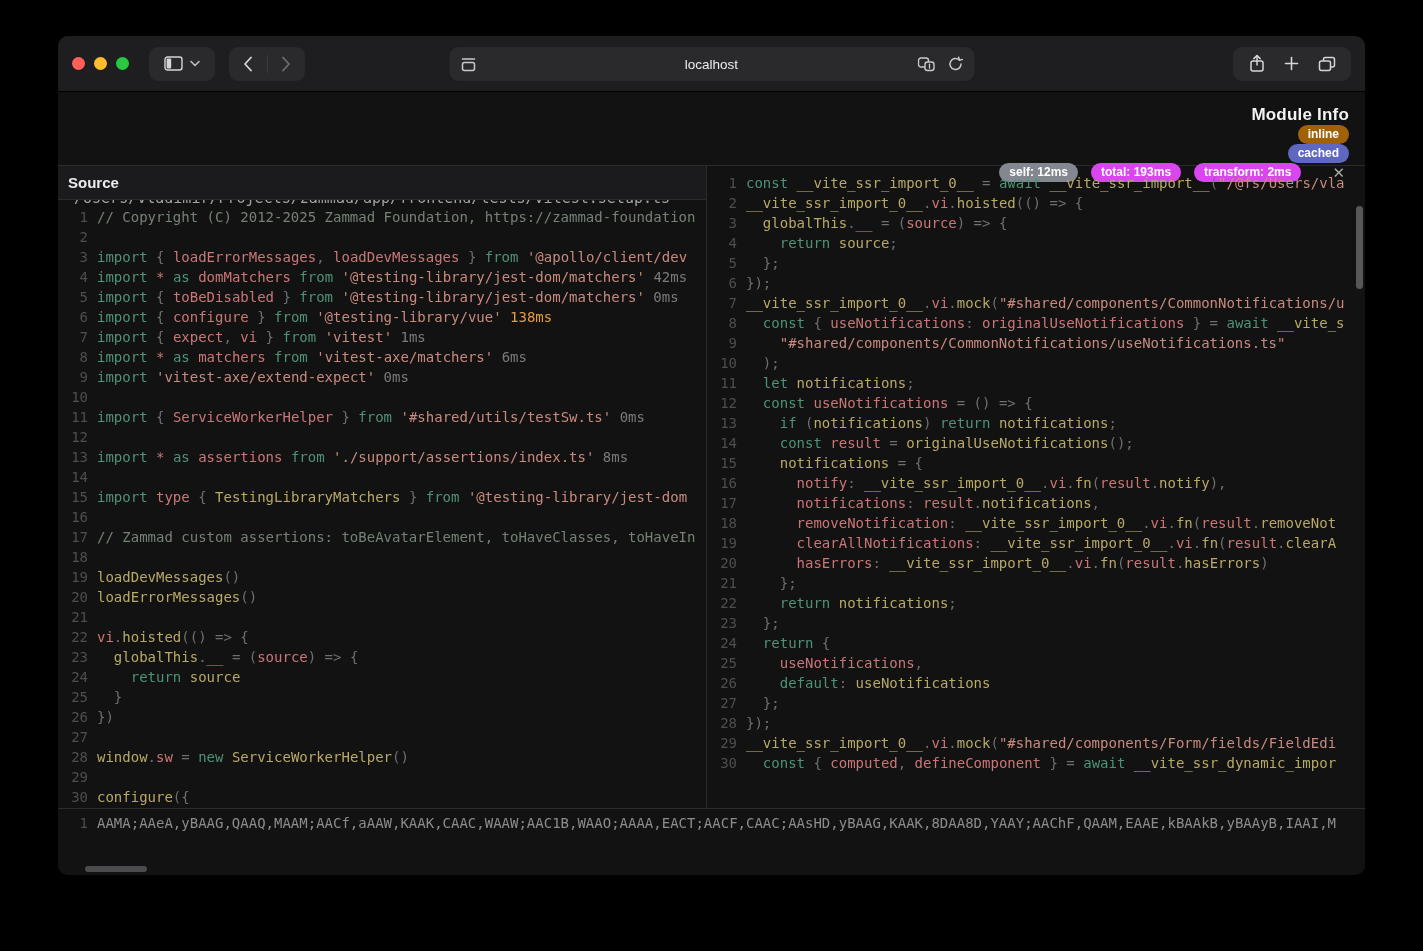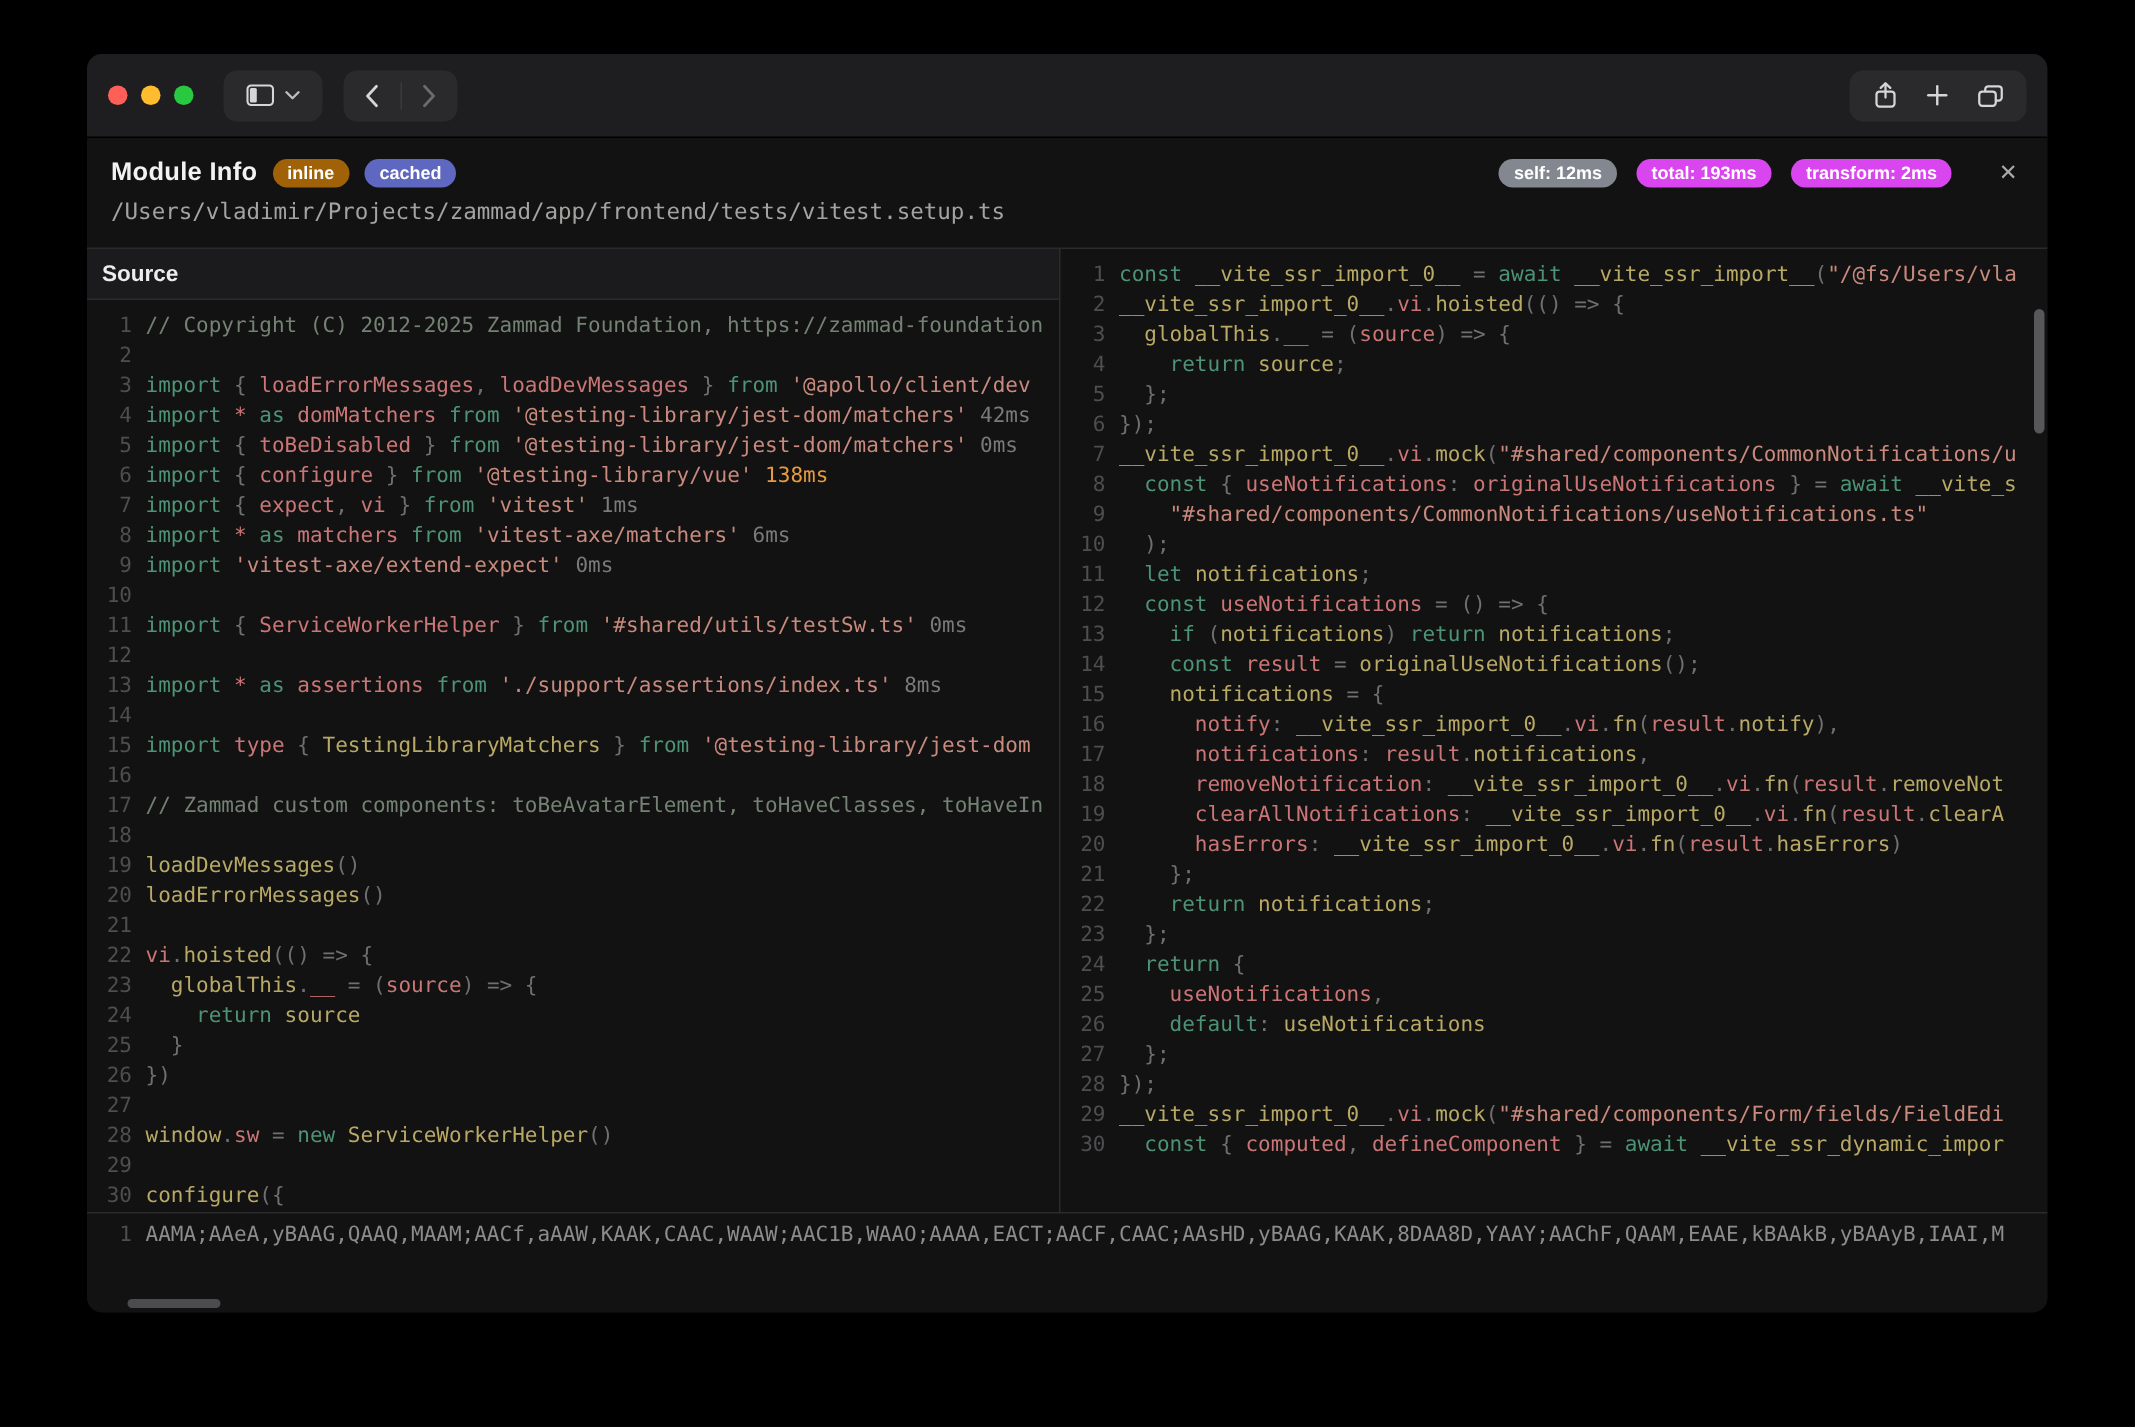--- a/index.html
+++ b/index.html
@@ -31,21 +31,21 @@
   .url-text { position:absolute; left:0; right:0; text-align:center;
     color:#ededee; font-size:13.5px; pointer-events:none; }
   .url-right { margin-left:auto; display:flex; align-items:center; gap:11px; }
 
   .actions-pill { margin-left:auto; width:118px; gap:19px; padding:0 14px; }
 
   
   .content { height:783px; background:#121213; color:#dbd7ca; }
 
   .module-header { height:73px; padding:13px 16px 0 16px; }
-  .mh-row { display:flex; align-items:flex-end; }
+  .mh-row { display:flex; align-items:flex-end;flex-direction:column; }
   .page-title { font-size:17px; font-weight:bold; color:#f2f2f2; letter-spacing:.2px; }
   .badge { margin-left:10px; color:#fff; font-size:12px; font-weight:bold;
     padding:3px 10px 4px; border-radius:11px; line-height:1; }
   .mh-right { margin-left:auto; display:flex; align-items:center; gap:13px; }
   .close-btn { margin-left:14px; color:#a9a9ab; font-size:15px; line-height:1;
     cursor:default; padding:2px 4px; }
   .module-path { margin-top:7px; font-family:"DejaVu Sans Mono", monospace;
     font-size:15px; color:#a3a3a1; white-space:nowrap; overflow:hidden; }
 
   .panels { display:flex; height:643px; border-top:1px solid #2b2b2d; }
@@ -110,20 +110,38 @@
           </svg>
         </span>
         <span class="nav-sep"></span>
         <span class="nav-btn">
           <svg class="icon dim" width="10" height="16" viewBox="0 0 10 16">
             <polyline points="2,1.5 8,8 2,14.5" fill="none" stroke="#d6d6d8" stroke-width="1.8" stroke-linecap="round" stroke-linejoin="round"></polyline>
           </svg>
         </span>
       </div>
 
+      <div class="url-field">
+        <svg class="icon" width="16" height="15" viewBox="0 0 16 15">
+          <line x1="2" y1="2" x2="14" y2="2" stroke="#c9c9cb" stroke-width="1.5" stroke-linecap="round"></line>
+          <rect x="2" y="5.5" width="12" height="8" rx="2" fill="none" stroke="#c9c9cb" stroke-width="1.5"></rect>
+        </svg>
+        <span class="url-text">localhost</span>
+        <span class="url-right">
+          <svg class="icon" width="19" height="15" viewBox="0 0 19 15">
+            <rect x="1" y="1" width="10" height="9" rx="2.5" fill="none" stroke="#c9c9cb" stroke-width="1.4"></rect>
+            <rect x="7.5" y="5" width="9" height="8.5" rx="2.5" fill="#2a2a2c" stroke="#c9c9cb" stroke-width="1.4"></rect>
+            <line x1="12" y1="7.2" x2="12" y2="11.2" stroke="#c9c9cb" stroke-width="1.3" stroke-linecap="round"></line>
+          </svg>
+          <svg class="icon" width="16" height="16" viewBox="0 0 16 16">
+            <path d="M13.5 8a5.5 5.5 0 1 1-1.7-3.97" fill="none" stroke="#c9c9cb" stroke-width="1.5" stroke-linecap="round"></path>
+            <polyline points="11.1,1.2 12,4.2 14.9,3.4" fill="none" stroke="#c9c9cb" stroke-width="1.5" stroke-linecap="round" stroke-linejoin="round"></polyline>
+          </svg>
+        </span>
+      </div>
 
       <div class="pill actions-pill">
         <svg class="icon" width="16" height="19" viewBox="0 0 16 19">
           <rect x="2" y="7" width="12" height="10" rx="2" fill="none" stroke="#d6d6d8" stroke-width="1.5"></rect>
           <line x1="8" y1="1.8" x2="8" y2="11" stroke="#d6d6d8" stroke-width="1.5" stroke-linecap="round"></line>
           <polyline points="4.8,4.6 8,1.6 11.2,4.6" fill="none" stroke="#d6d6d8" stroke-width="1.5" stroke-linecap="round" stroke-linejoin="round"></polyline>
         </svg>
         <svg class="icon" width="15" height="15" viewBox="0 0 15 15">
           <line x1="7.5" y1="1.5" x2="7.5" y2="13.5" stroke="#d6d6d8" stroke-width="1.6" stroke-linecap="round"></line>
           <line x1="1.5" y1="7.5" x2="13.5" y2="7.5" stroke="#d6d6d8" stroke-width="1.6" stroke-linecap="round"></line>
@@ -215,21 +233,21 @@
               <div class="code-row">
                 <span class="ln">15</span>
                 <span class="lc"><span class="tk-kw">import</span><span class="tk-pl"> </span><span class="tk-id">type</span><span class="tk-pu"> { </span><span class="tk-fn">TestingLibraryMatchers</span><span class="tk-pu"> } </span><span class="tk-kw">from</span><span class="tk-pl"> </span><span class="tk-str">'@testing-library/jest-dom</span></span>
               </div>
               <div class="code-row">
                 <span class="ln">16</span>
                 <span class="lc"></span>
               </div>
               <div class="code-row">
                 <span class="ln">17</span>
-                <span class="lc"><span class="tk-cm">// Zammad custom components: toBeAvatarElement, toHaveClasses, toHaveIn</span></span>
+                <span class="lc"><span class="tk-cm">// Zammad custom assertions: toBeAvatarElement, toHaveClasses, toHaveIn</span></span>
               </div>
               <div class="code-row">
                 <span class="ln">18</span>
                 <span class="lc"></span>
               </div>
               <div class="code-row">
                 <span class="ln">19</span>
                 <span class="lc"><span class="tk-fn">loadDevMessages</span><span class="tk-pu">()</span></span>
               </div>
               <div class="code-row">

